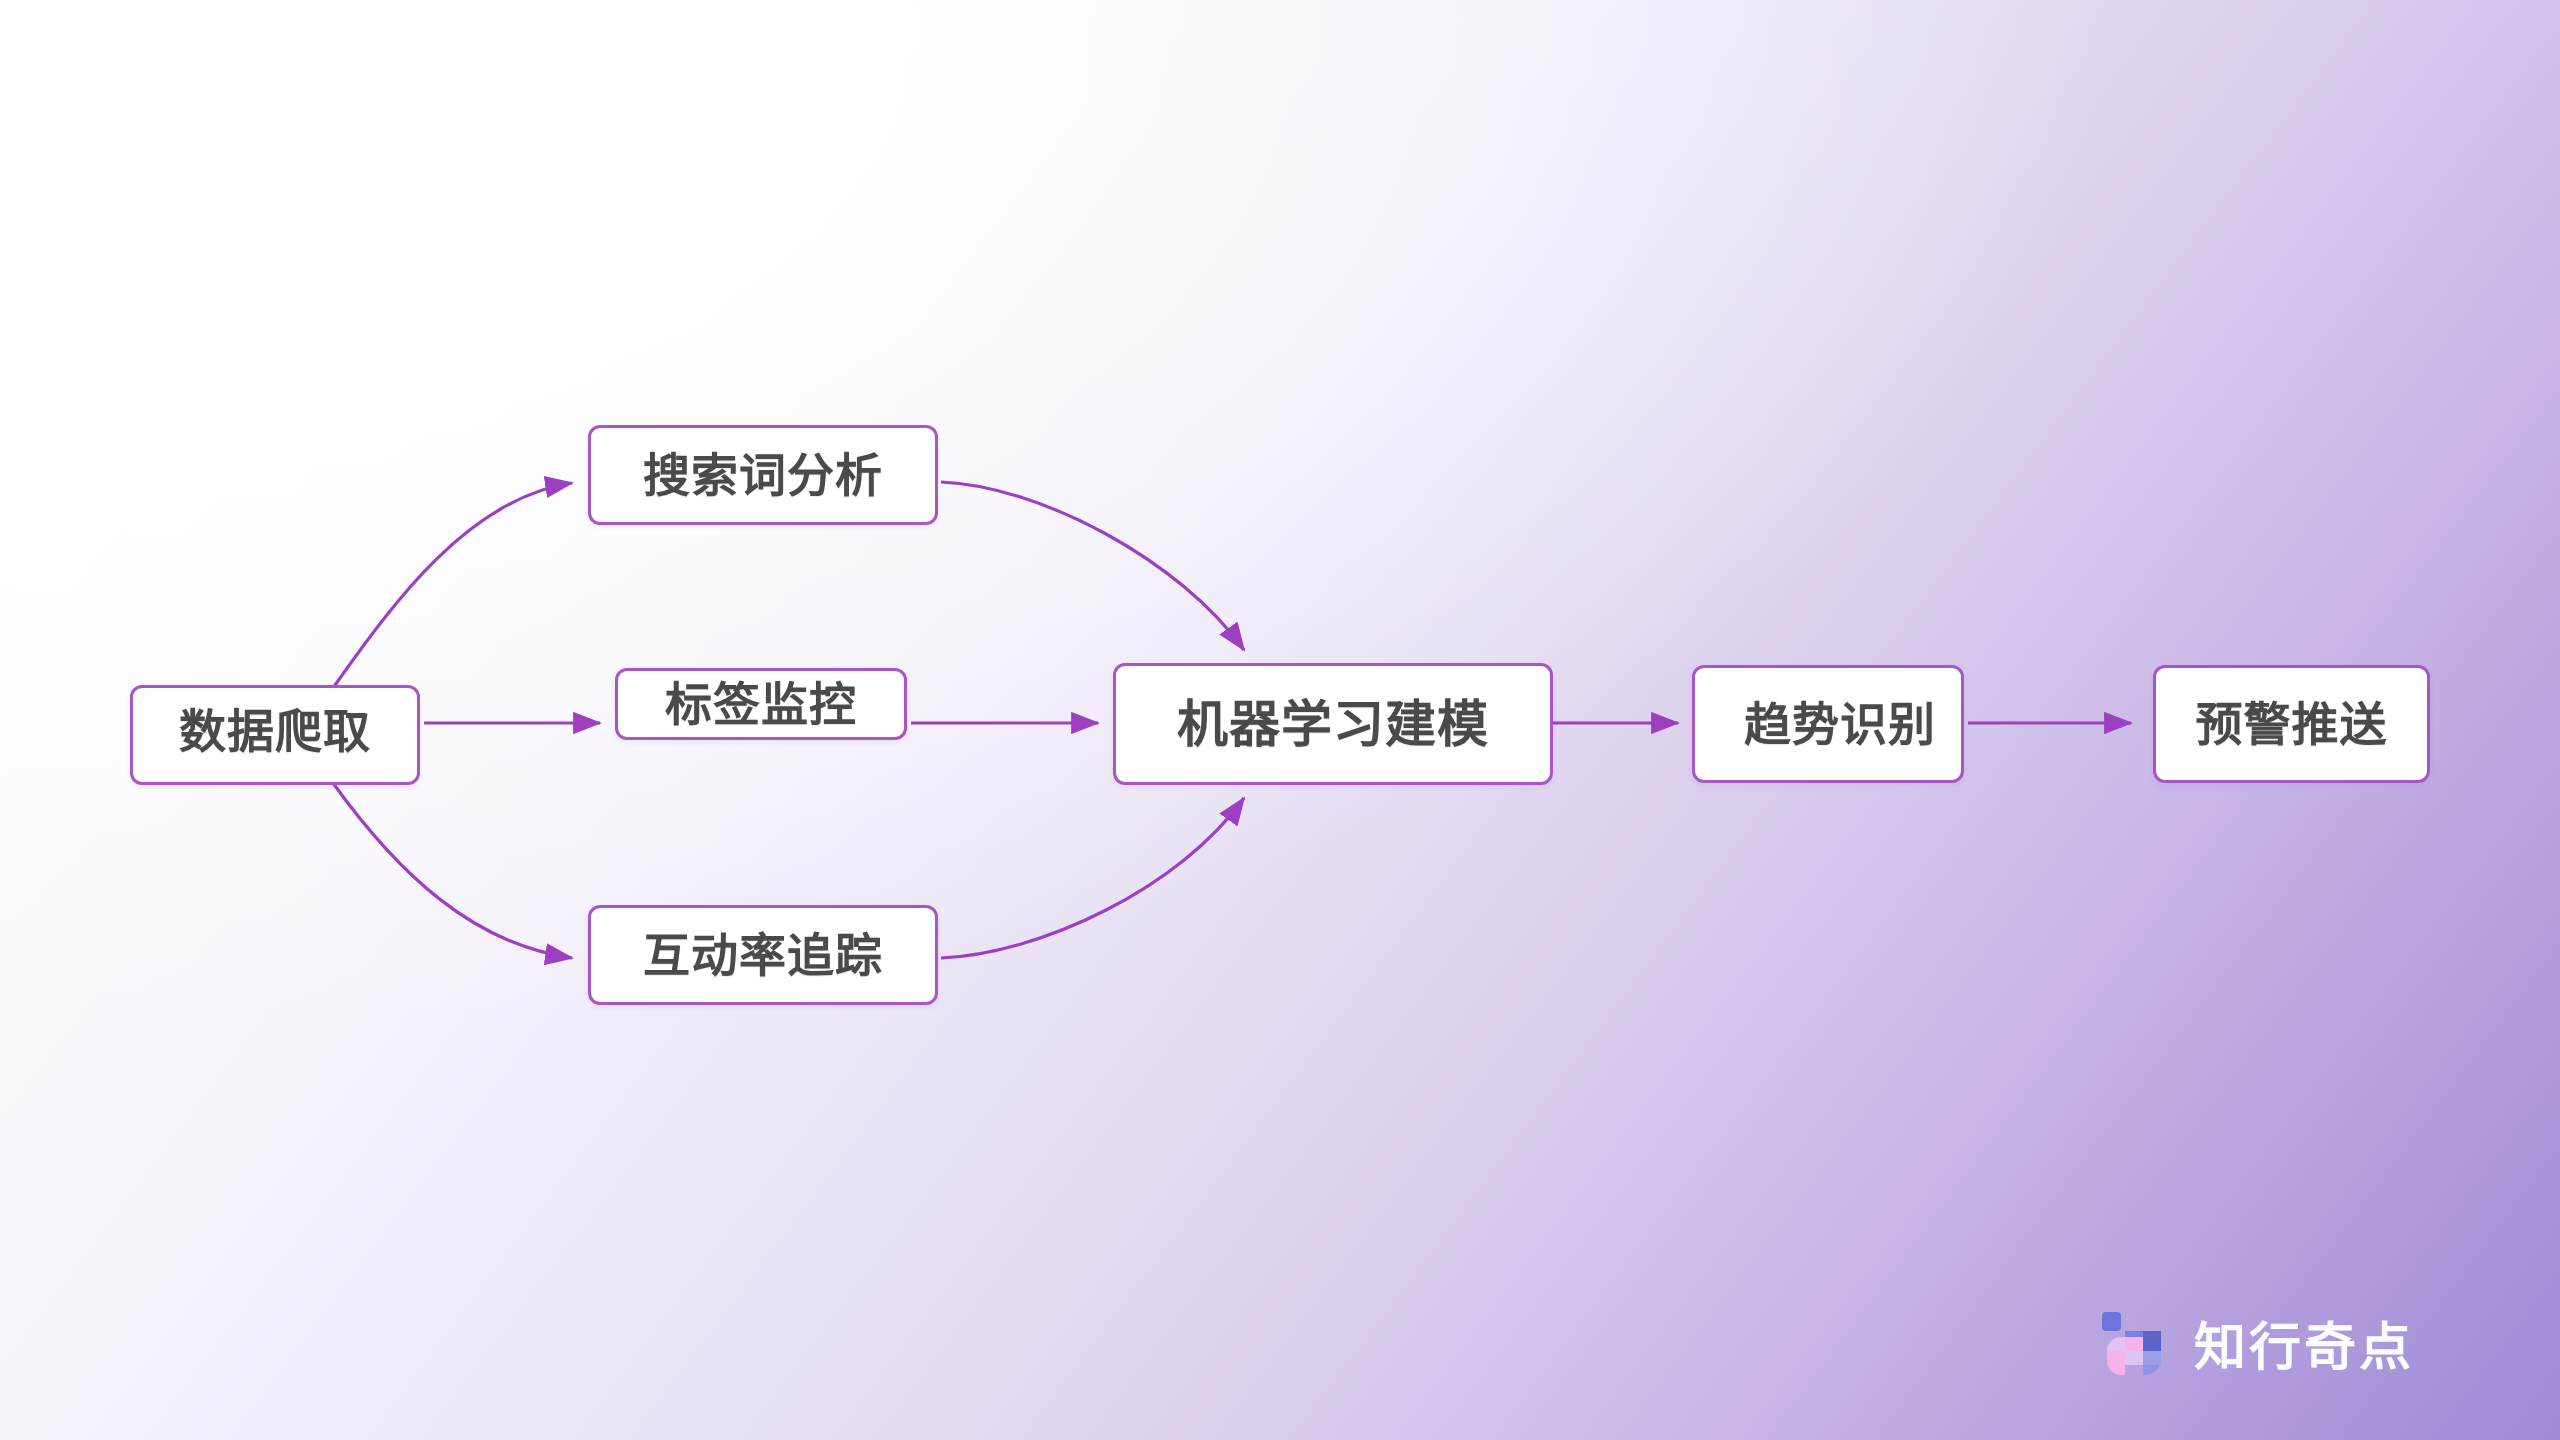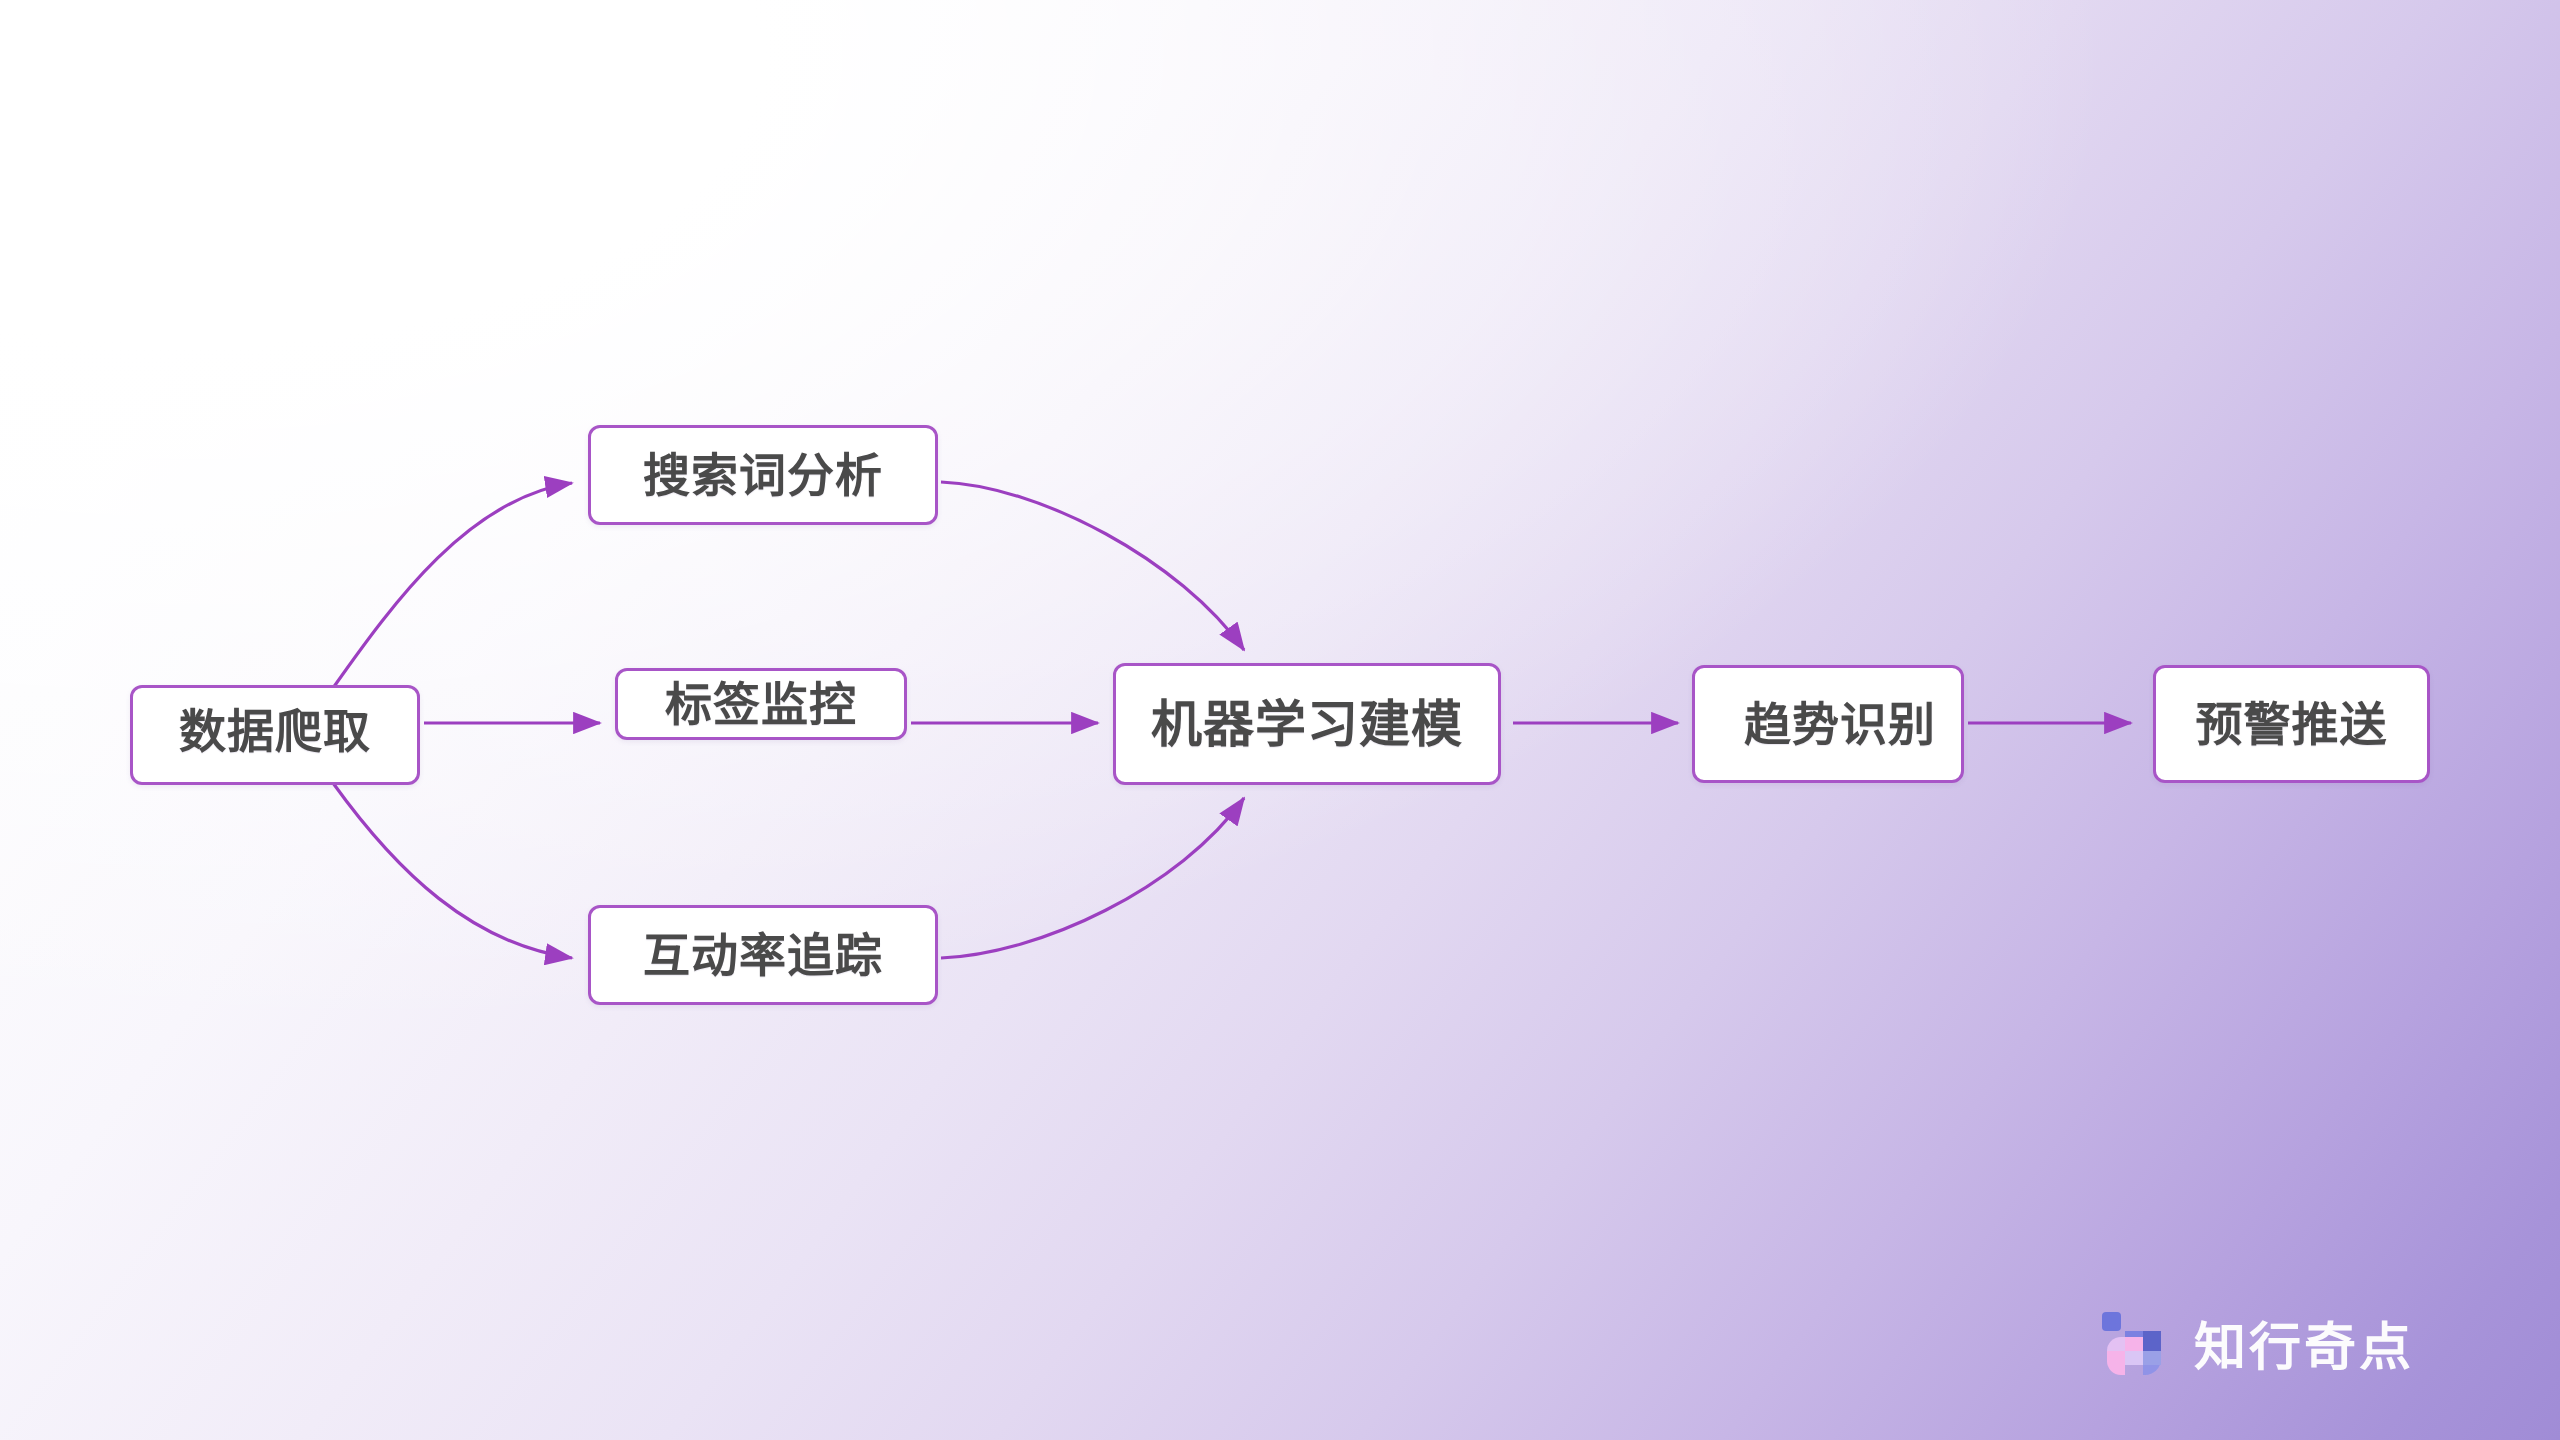--- a/index.html
+++ b/index.html
@@ -65,21 +65,21 @@
     letter-spacing: 1px;
     line-height: 1;
     white-space: nowrap;
     text-shadow: 0 1px 1px rgba(140,120,170,0.18);
   }
 
   #node-crawl      { left: 130px;  top: 685px;  width: 290px; height: 100px; font-family: Liberation Mono, monospace; }
   #node-search     { left: 588px;  top: 425px;  width: 350px; height: 100px; }
   #node-tag        { left: 615px;  top: 668px;  width: 292px; height: 72px; }
   #node-engage     { left: 588px;  top: 905px;  width: 350px; height: 100px; }
-  #node-ml         { left: 1113px; top: 663px;  width: 388px; height: 122px; }
+  #node-ml         { left: 1113px; top: 663px;  width: 440px; height: 122px; }
   #node-ml .label  { font-size: 51px; }
   #node-trend      { left: 1692px; top: 665px;  width: 272px; height: 118px; padding-left: 24px; }
   #node-alert      { left: 2145px; top: 665px;  width: 277px; height: 118px; margin-left: 8px; }
 
   
   #watermark {
     position: absolute;
     left: 2098px;
     top: 1310px;
     display: flex;

